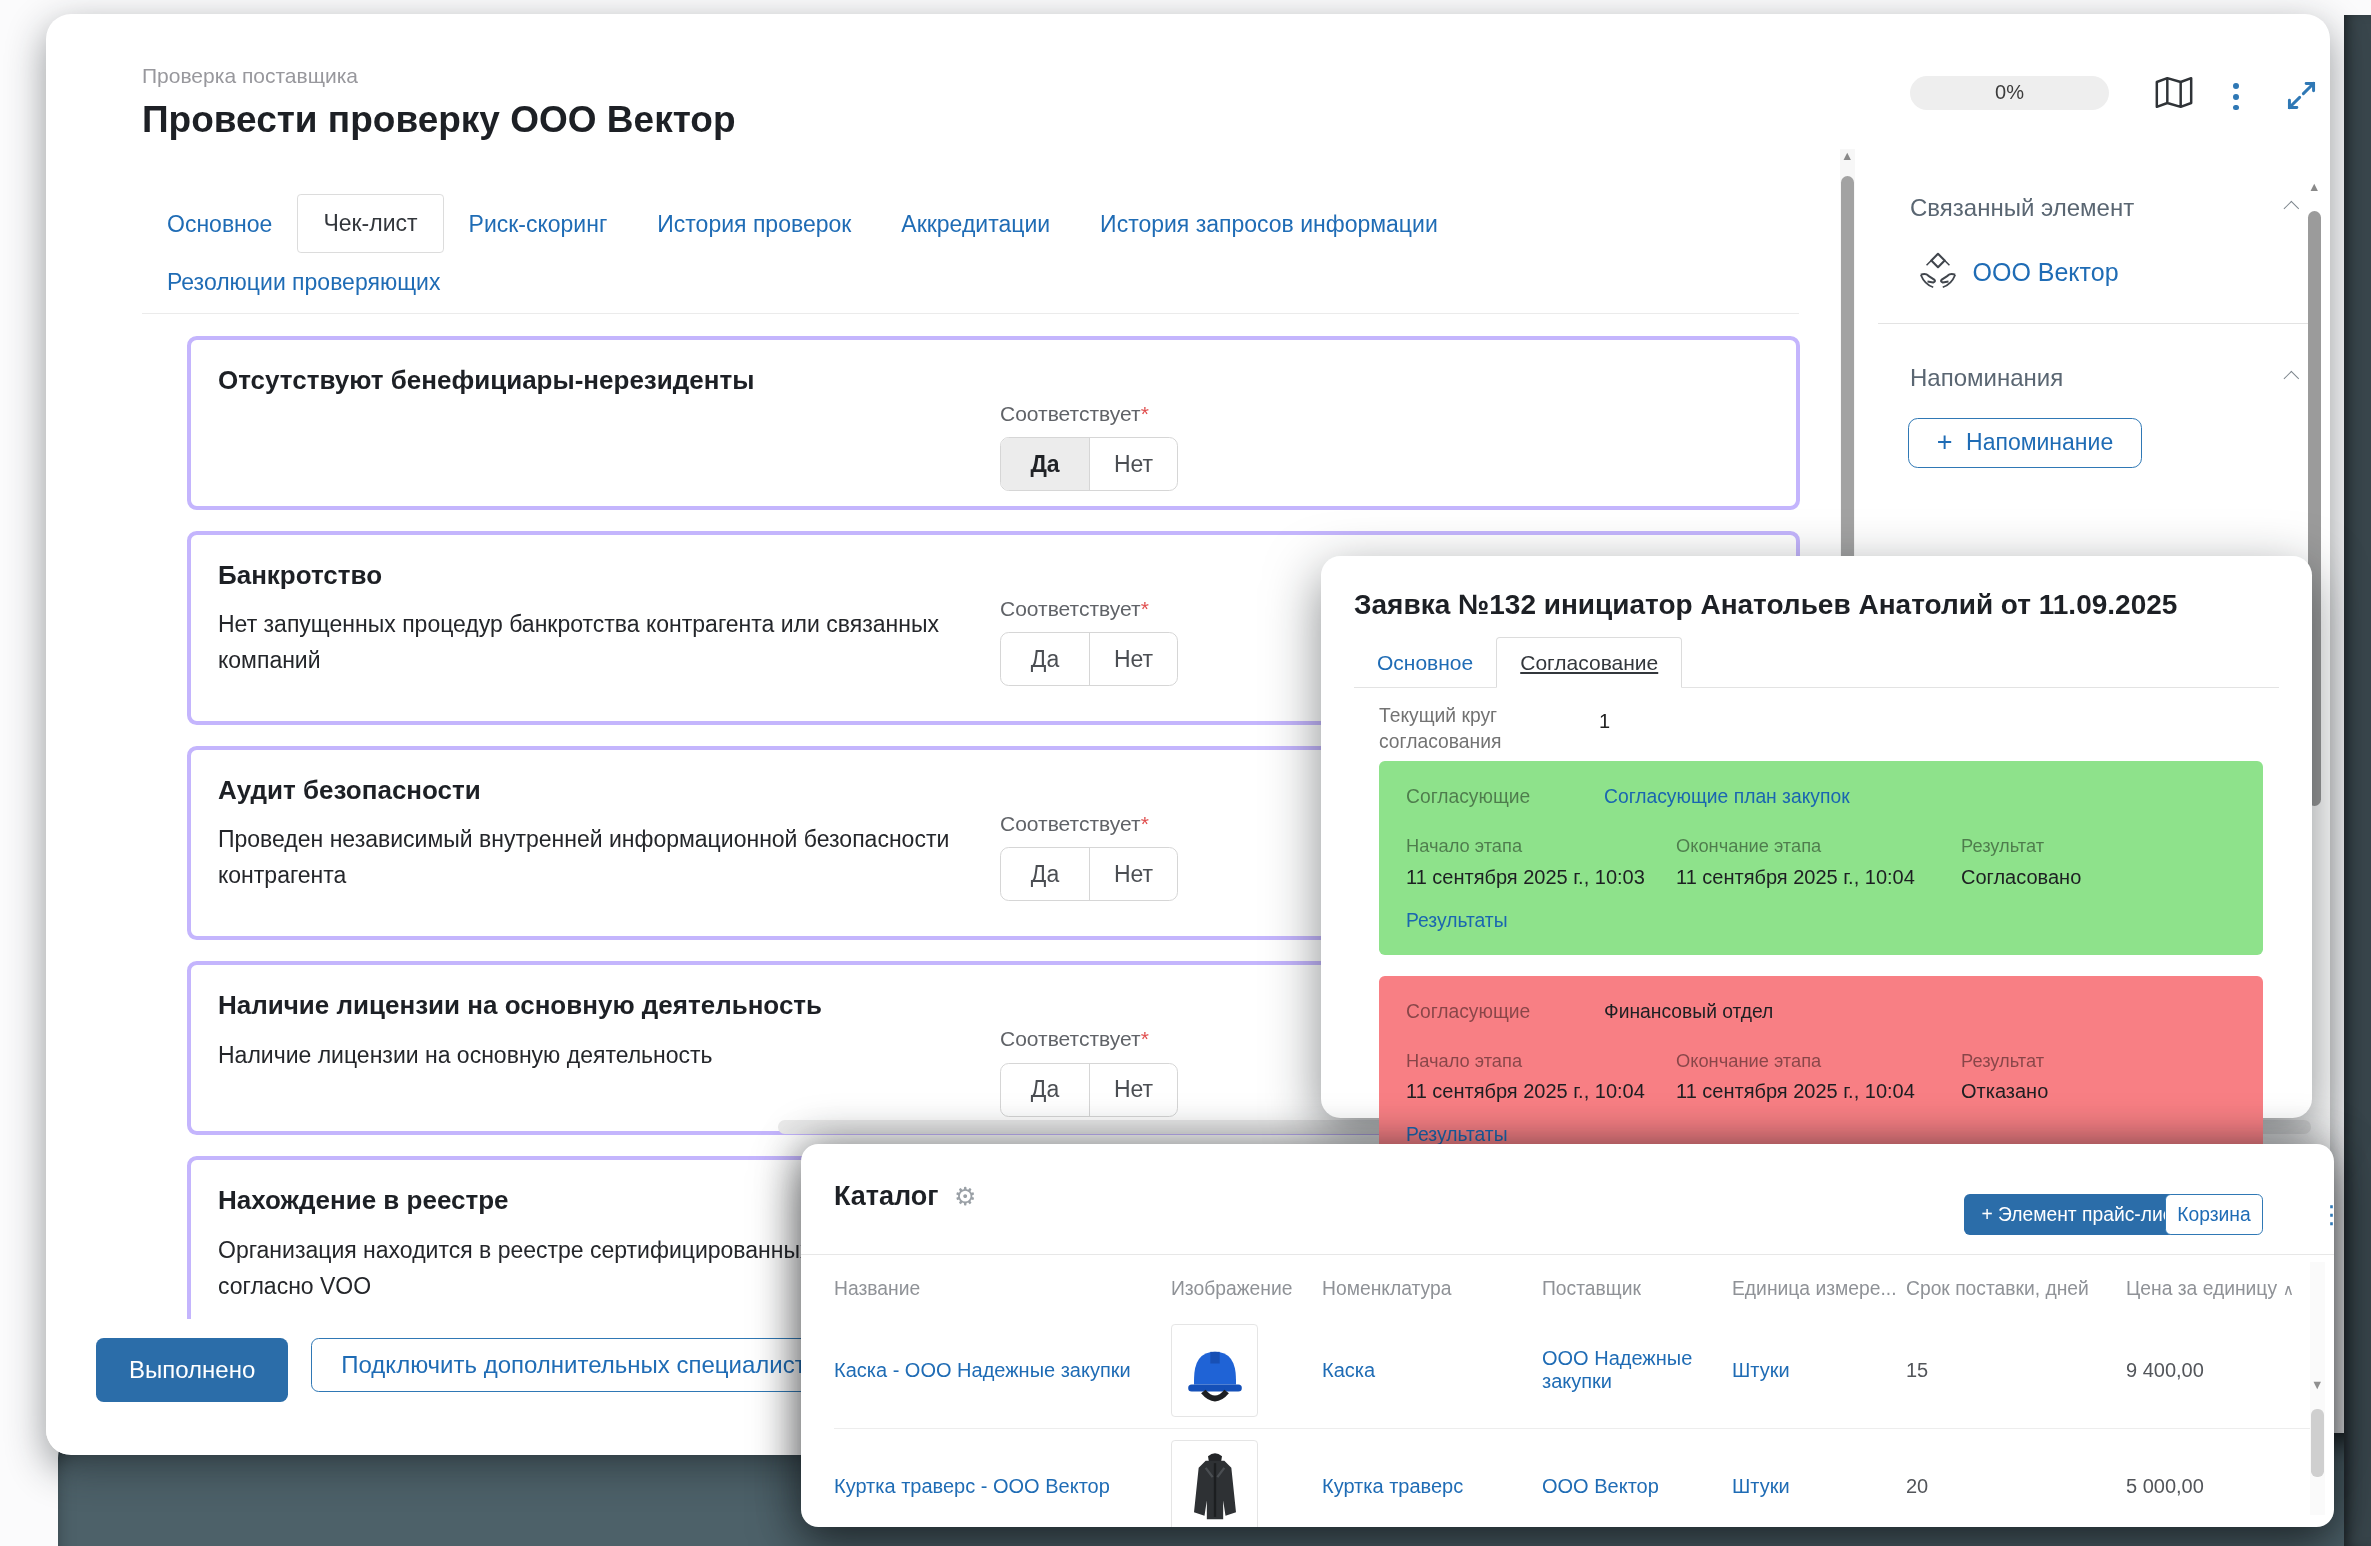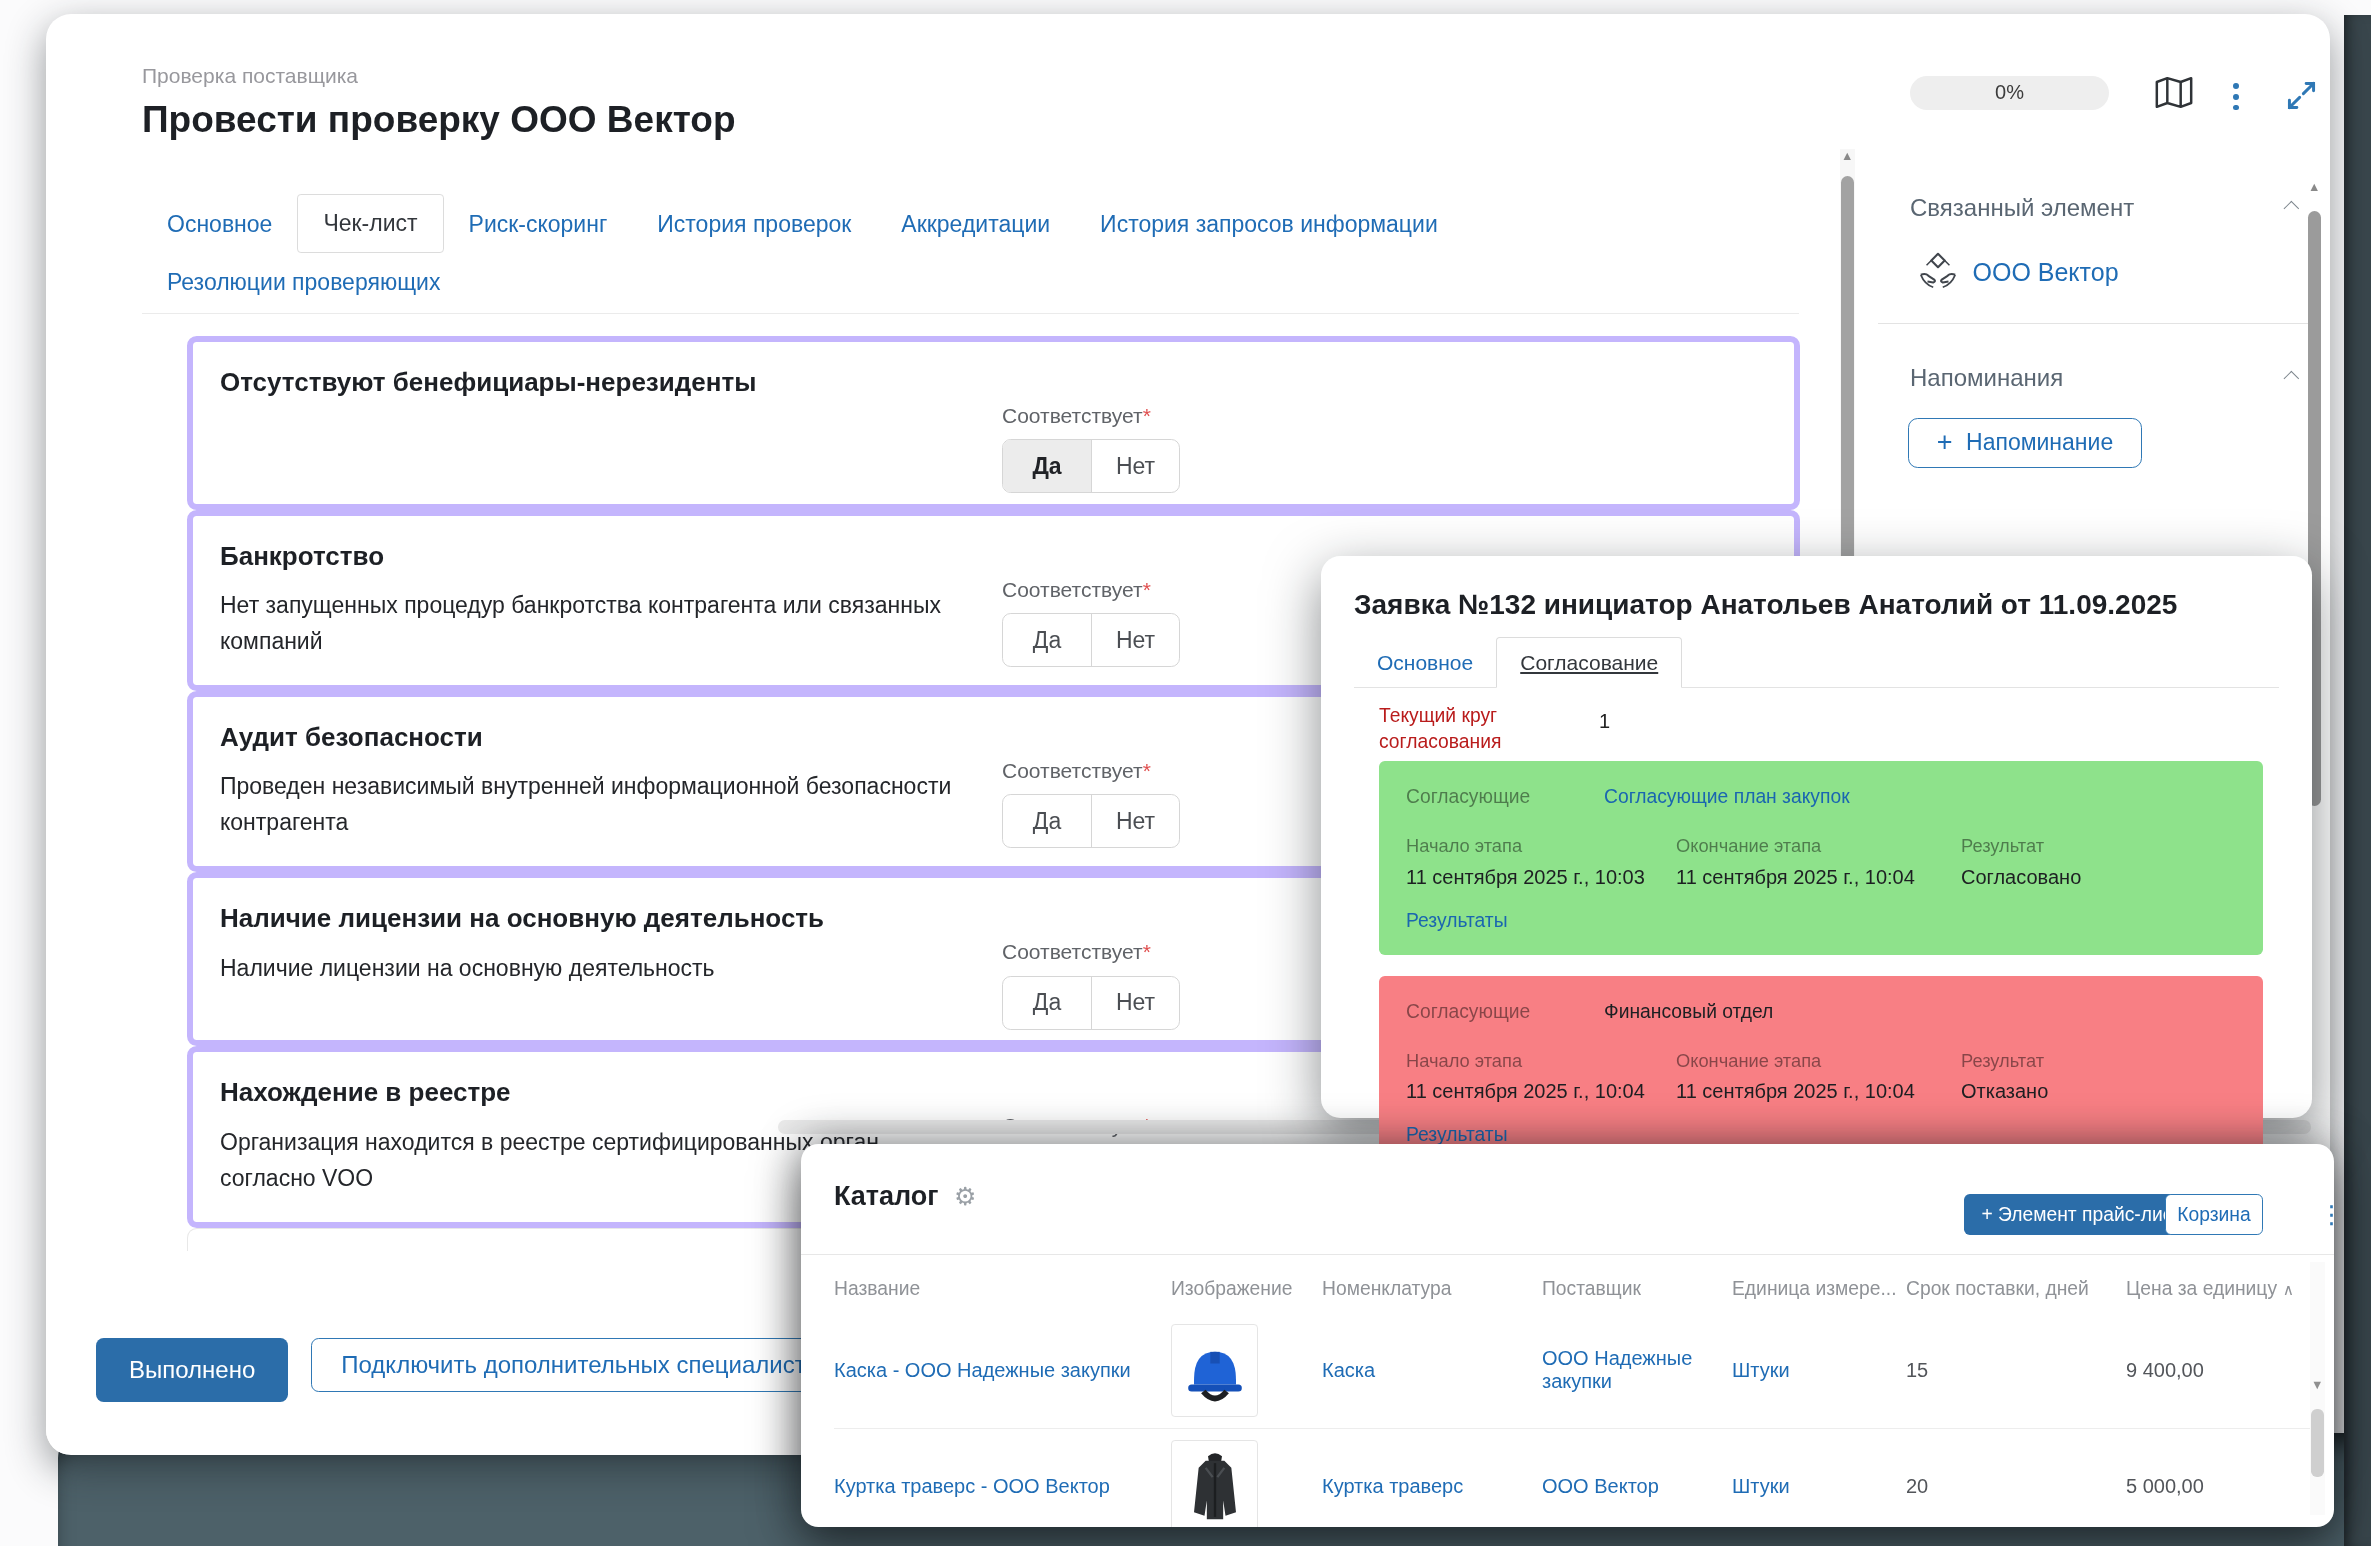--- a/index.html
+++ b/index.html
@@ -30,22 +30,22 @@
   .expand-icon { left:2236px; top:62px; }
 
   
   .tabs { position:absolute; left:96px; top:180px; width:1657px; border-bottom:1px solid #ebebeb; padding-bottom:1.9px; }
   .tabs-flex { display:flex; flex-wrap:wrap; width:1506px; align-items:flex-end; }
   .tab { padding:15.4px 25px; font-size:23px; color:#1f6cb5; cursor:pointer; white-space:nowrap; }
   .tab[data-active="true"] { color:#33373c; background:#fff; border:1px solid #dcdcdc; border-radius:3.9px; }
 
   
   .cards { position:absolute; left:141px; top:322px; width:1613px; }
-  .card { position:relative; border:6px solid #c4b5fd; border-radius:9.7px;
-    padding:25px 27px 26px; min-height:174px; background:#fff; }
+  .card { position:relative; border:4px solid #c4b5fd; border-radius:9.7px;
+    padding:25px 27px 43px; margin-bottom:21px; min-height:174px; background:#fff; }
   .card-title { font-size:26px; font-weight:bold; color:#1d2025; margin-bottom:15.4px; }
   .card-desc { font-size:23px; color:#24262a; line-height:36px; max-width:743px; white-space:pre-line; }
   .card-control { position:absolute; left:809px; top:62px; width:251px; }
   .req-label { font-size:21px; color:#606368; }
   .req-mark { color:#e04f4f; }
   .yn-toggle { display:inline-flex; margin-top:11.6px; border:1px solid #d6d6d6; border-radius:8.7px; overflow:hidden; background:#fff; }
   .yn-cell { width:88px; height:52px; display:flex; align-items:center; justify-content:center;
     font-size:23px; color:#4b4e53; cursor:pointer; }
   .yn-cell + .yn-cell { border-left:1px solid #d6d6d6; }
   .yn-toggle[data-selected="yes"] .yn-yes { background:#ececec; font-weight:bold; color:#202226; }
@@ -92,21 +92,21 @@
 
   
   .request-window { position:absolute; left:1321px; top:556px; width:991px; height:562px;
     background:#fff; border-radius:19.3px; box-shadow:0 17.4px 53px rgba(20,25,30,.5); z-index:3; }
   .rq-title { position:absolute; left:33px; top:33px; font-size:28px; font-weight:bold; color:#1d2025; width:927px; }
   .rq-tabs { position:absolute; left:33px; top:81px; width:925px; border-bottom:1px solid #e3e3e3;
     display:flex; align-items:flex-end; }
   .rq-tab { padding:12.6px 23px; font-size:21px; color:#1f6cb5; cursor:pointer; white-space:nowrap; }
   .rq-tab[data-active="true"] { color:#33373c; background:#fff; border:1px solid #dcdcdc; border-bottom:1px solid #fff;
     border-radius:3.9px 3.9px 0 0; margin-bottom:-1px;text-decoration:underline; }
-  .rq-round { position:absolute; left:58px; top:147px; font-size:19.3px; color:#b91c1c; line-height:26px; white-space:pre-line; }
+  .rq-round { position:absolute; left:58px; top:147px; font-size:19.3px; color:#737373; line-height:26px; white-space:pre-line; }
   .rq-round-value { position:absolute; left:278px; top:154px; font-size:20px; color:#222; }
 
   .stages { position:absolute; left:58px; top:205px; width:884px; }
   .stage { border-radius:5.8px; padding:25px 27px 23px; margin-bottom:21px; }
   .stage[data-variant="approved"] { background:#8ee28b; }
   .stage[data-variant="rejected"] { background:#f87f84; }
   .stage-row1 { display:flex; }
   .stage-approvers-label { width:198px; font-size:19.3px; color:rgba(0,0,0,.45); }
   .stage-approvers-value { font-size:19.3px; }
   .stage[data-variant="approved"] .stage-approvers-value { color:#1a66b0; cursor:pointer; }

